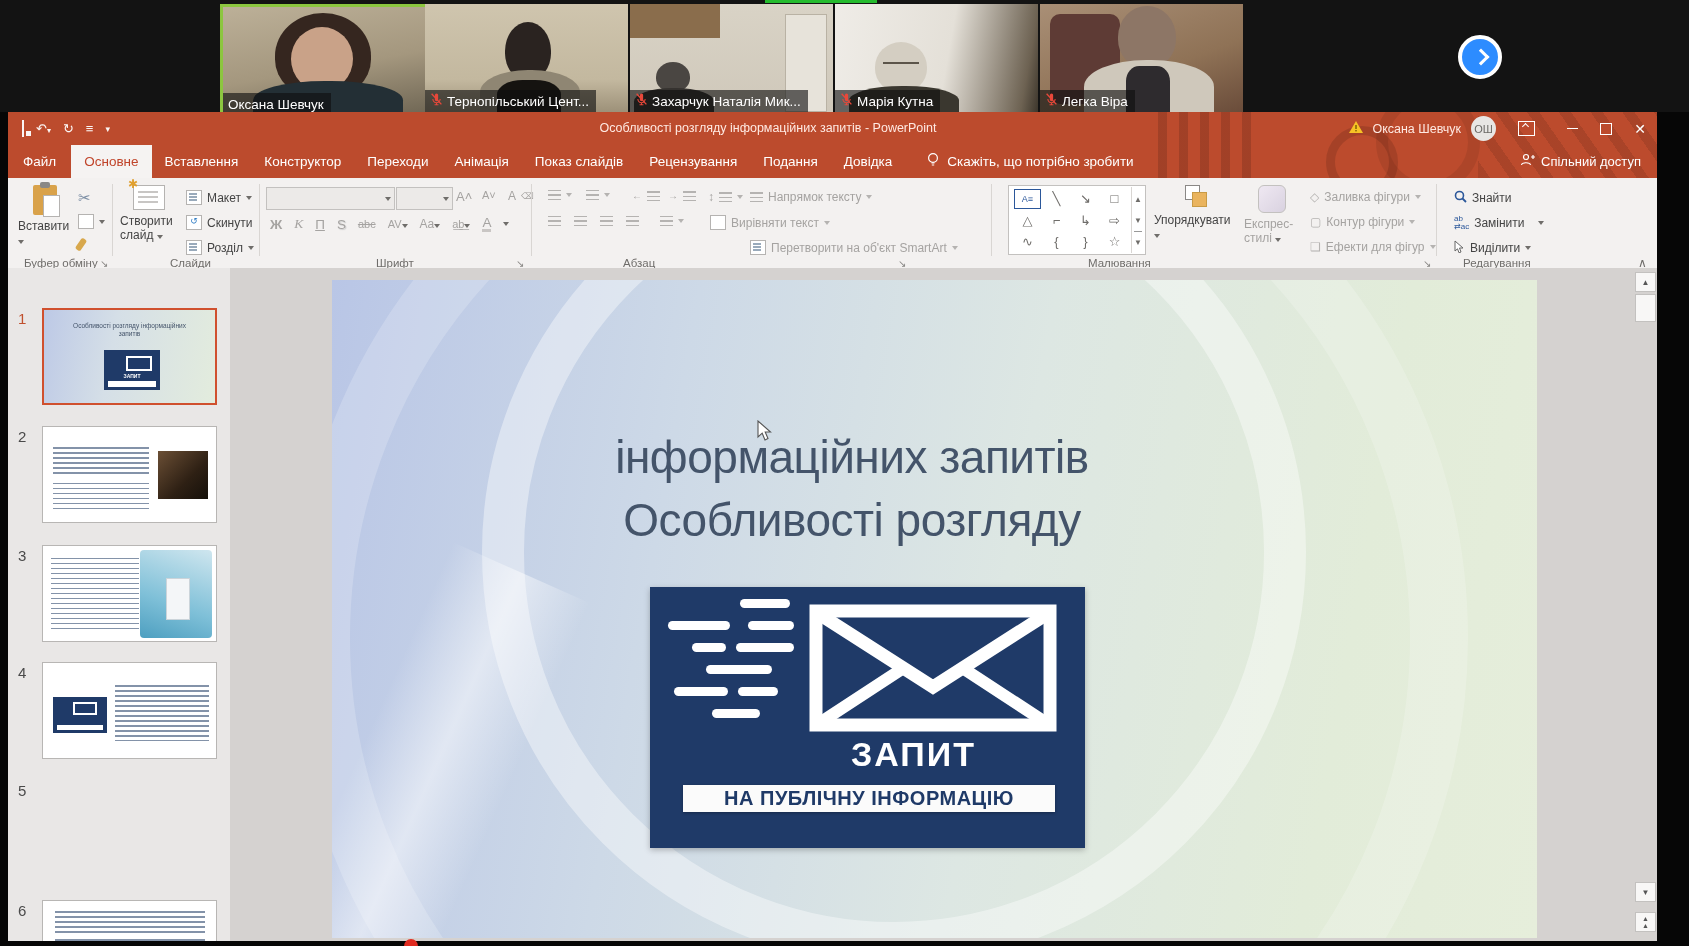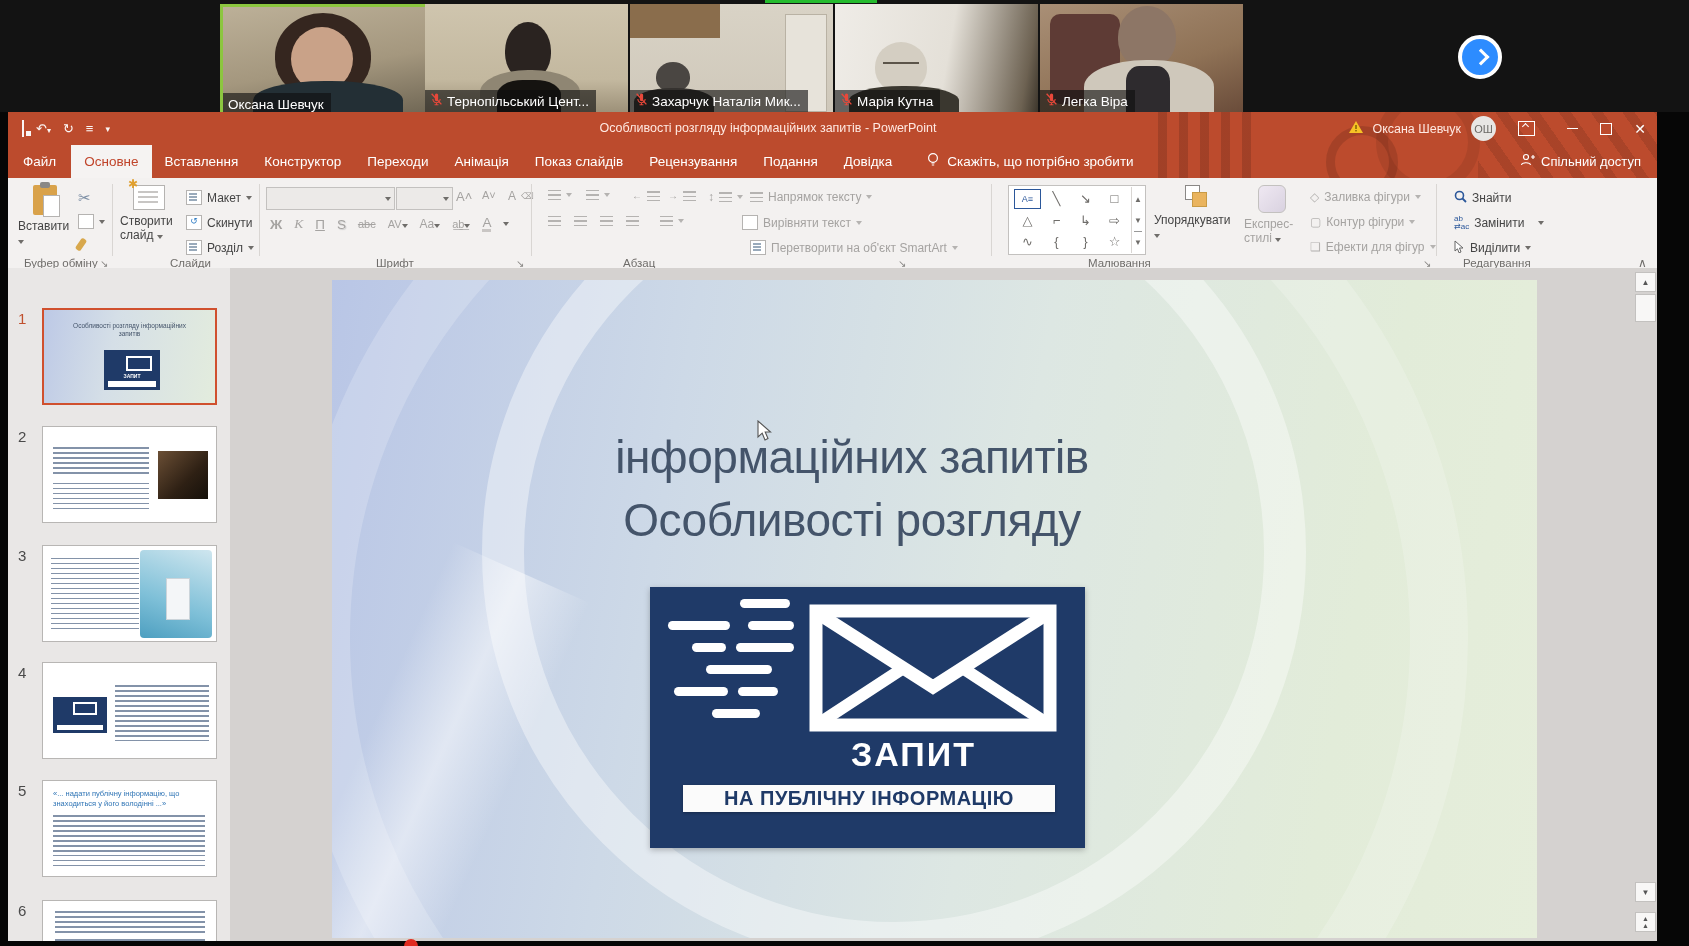--- a/index.html
+++ b/index.html
@@ -401,21 +401,21 @@
         </div>
       <div class="rbtn dis" style="left:652px;top:38px;">
           <span class="lines-ic"></span>
           <span class="caret"></span>
         </div>
       <div class="rbtn dis" style="left:742px;top:12px;">
           <span class="lines-ic"></span>
           <span>Напрямок тексту</span>
           <span class="caret"></span>
         </div>
-      <div class="rbtn dis" style="left:734px;top:37px;">
+      <div class="rbtn dis" style="left:702px;top:37px;">
           <span class="mini"></span>
           <span>Вирівняти текст</span>
           <span class="caret"></span>
         </div>
       <div class="rbtn dis" style="left:742px;top:62px;">
           <span class="mini lines"></span>
           <span>Перетворити на об'єкт SmartArt</span>
           <span class="caret"></span>
         </div>
       <div class="glabel" style="left:615px;">Абзац</div>
@@ -519,24 +519,20 @@
         <div class="thumb-num" style="top:396px;">4</div>
         <div class="thumb" style="top:394px;">
           <div class="t4badge">
             <div class="t1env"></div>
             <div class="t1strip"></div>
           </div>
           <div class="fakelines" style="left:72px;top:22px;width:94px;height:56px;"></div>
         </div>
 
         <div class="thumb-num" style="top:514px;">5</div>
-        <div class="thumb" style="top:512px;">
-          <div class="t5title">«... надати публічну інформацію, що знаходиться у його володінні ...»</div>
-          <div class="fakelines" style="left:10px;top:34px;width:152px;height:52px;"></div>
-        </div>
 
         <div class="thumb-num" style="top:634px;">6</div>
         <div class="thumb" style="top:632px;height:60px;">
           <div class="fakelines" style="left:12px;top:10px;width:150px;height:22px;"></div>
           <div class="fakelines" style="left:12px;top:38px;width:150px;height:14px;"></div>
         </div>
       </div>
 
       <div id="editor">
         <div id="slide">

